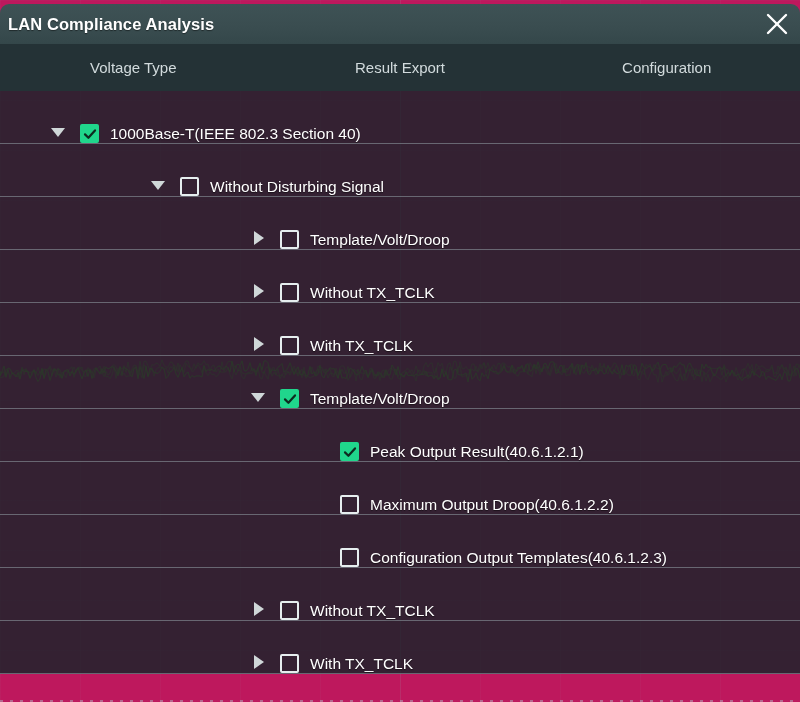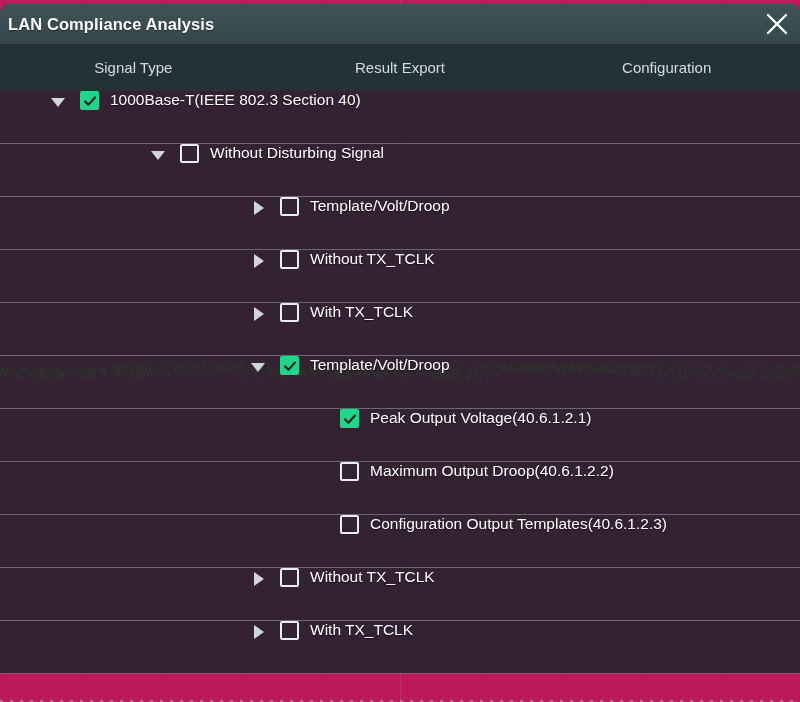--- a/index.html
+++ b/index.html
@@ -44,21 +44,21 @@
     display:flex;align-items:center;justify-content:center;cursor:pointer;}
   .close-btn svg{display:block;}
 
   .tabbar{position:relative;height:47px;background:#243236;display:flex;align-items:center;}
   .tab{flex:1;text-align:center;font-size:15px;color:#d2dbdd;cursor:pointer;
        position:relative;height:47px;line-height:47px;}
   .tab.active{color:#ffffff;font-weight:700;}
 
   
   .tree{position:relative;}
-  .row{position:relative;height:52px;display:flex;align-items:flex-start;
+  .row{position:relative;height:52px;display:flex;align-items:flex-end;
        border-bottom:1px solid rgba(176,200,202,.42);
        background:rgba(18,36,40,.80);cursor:pointer;}
   .row:first-child{border-top:none;}
 
   .arrow{width:22px;height:22px;display:flex;align-items:center;justify-content:center;
          flex:0 0 auto;cursor:pointer;}
   .arrow.spacer{visibility:hidden;}
   .arrow svg{display:block;}
 
   .cbox{width:19px;height:19px;flex:0 0 auto;box-sizing:border-box;margin-left:11px;cursor:pointer;
@@ -94,21 +94,21 @@
       <span class="title-text">LAN Compliance Analysis</span>
       <div class="close-btn">
         <svg width="26" height="26" viewBox="0 0 26 26">
           <line x1="4" y1="4" x2="22" y2="22" stroke="#ffffff" stroke-width="2.4" stroke-linecap="round"></line>
           <line x1="22" y1="4" x2="4" y2="22" stroke="#ffffff" stroke-width="2.4" stroke-linecap="round"></line>
         </svg>
       </div>
     </div>
 
     <div class="tabbar" id="tabbar">
-        <div class="tab">Signal Type</div>
+        <div class="tab">Voltage Type</div>
         <div class="tab">Result Export</div>
         <div class="tab">Configuration</div>
       </div>
 
     <div class="tree" id="tree">
         <div class="row" style="height: 52px;">
           <div style="width: 47px; flex: 0 0 auto;"></div>
           <div class="arrow">
             <svg width="20" height="20" viewBox="0 0 20 20">
               <polygon points="3,6 17,6 10,15" fill="#cfd7d8"></polygon>
@@ -180,21 +180,21 @@
           <div class="arrow spacer">
             <svg width="20" height="20" viewBox="0 0 20 20">
               <polygon points="6,3 16,10 6,17" fill="#cfd7d8"></polygon>
             </svg>
           </div>
           <div class="cbox checked" style="background: rgb(32, 214, 140); border-color: rgb(32, 214, 140);">
             <svg width="14" height="14" viewBox="0 0 14 14">
               <polyline points="2,7.4 5.4,10.8 12,3.4" fill="none" stroke="#0d2b20" stroke-width="2.2" stroke-linecap="round" stroke-linejoin="round"></polyline>
             </svg>
           </div>
-          <span class="label">Peak Output Voltage(40.6.1.2.1)</span>
+          <span class="label">Peak Output Result(40.6.1.2.1)</span>
         </div>
         <div class="row" style="height: 52px;">
           <div style="width: 307px; flex: 0 0 auto;"></div>
           <div class="arrow spacer">
             <svg width="20" height="20" viewBox="0 0 20 20">
               <polygon points="6,3 16,10 6,17" fill="#cfd7d8"></polygon>
             </svg>
           </div>
           <div class="cbox"></div>
           <span class="label">Maximum Output Droop(40.6.1.2.2)</span>

